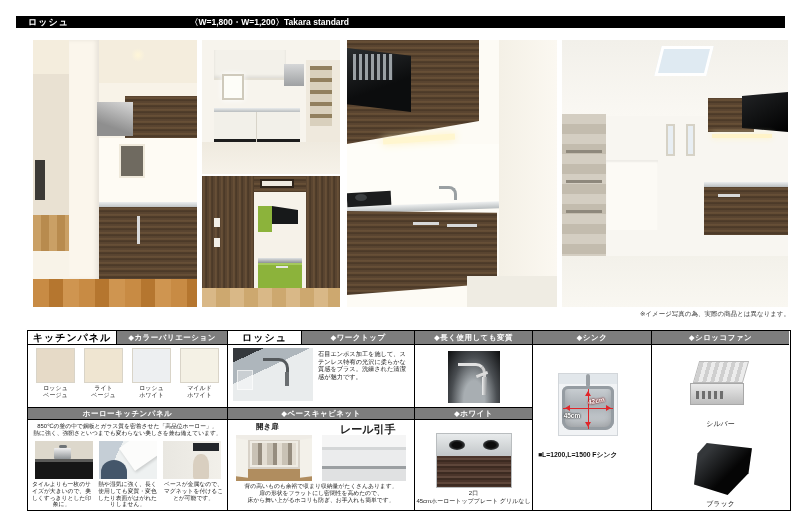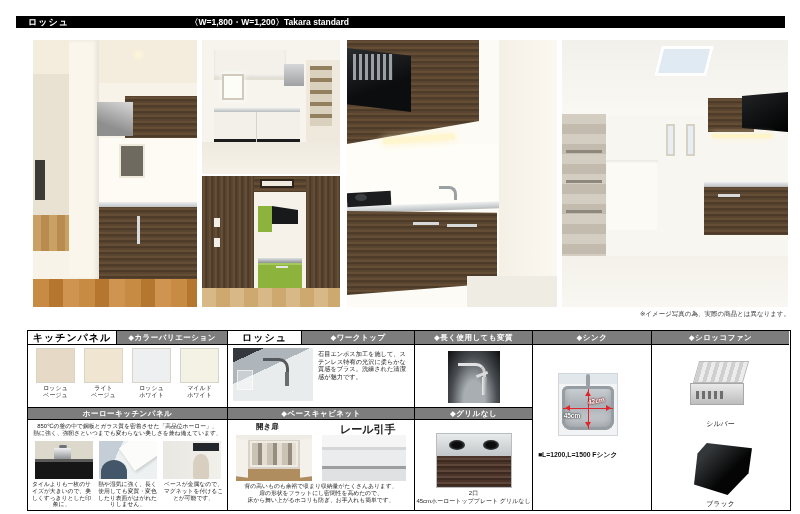--- a/index.html
+++ b/index.html
@@ -349,21 +349,21 @@
 
     <div class="col c3">
       <div class="hdr">
         <div class="gcell">◆長く使用しても変質</div>
       </div>
       <div class="fc-photo">
         <div class="arm"></div>
         <div class="stem"></div>
         <div class="lever"></div>
       </div>
-      <div class="gbar">◆グリルなし</div>
+      <div class="gbar">◆ホワイト</div>
       <div class="stove-photo">
         <div class="stove-top"></div>
         <div class="stove-base"></div>
       </div>
       <div class="stove-cap">
         <span style="display:block">2口</span>
         <span style="display:block">45cmホーロートッププレート グリルなし</span>
       </div>
     </div>
 

